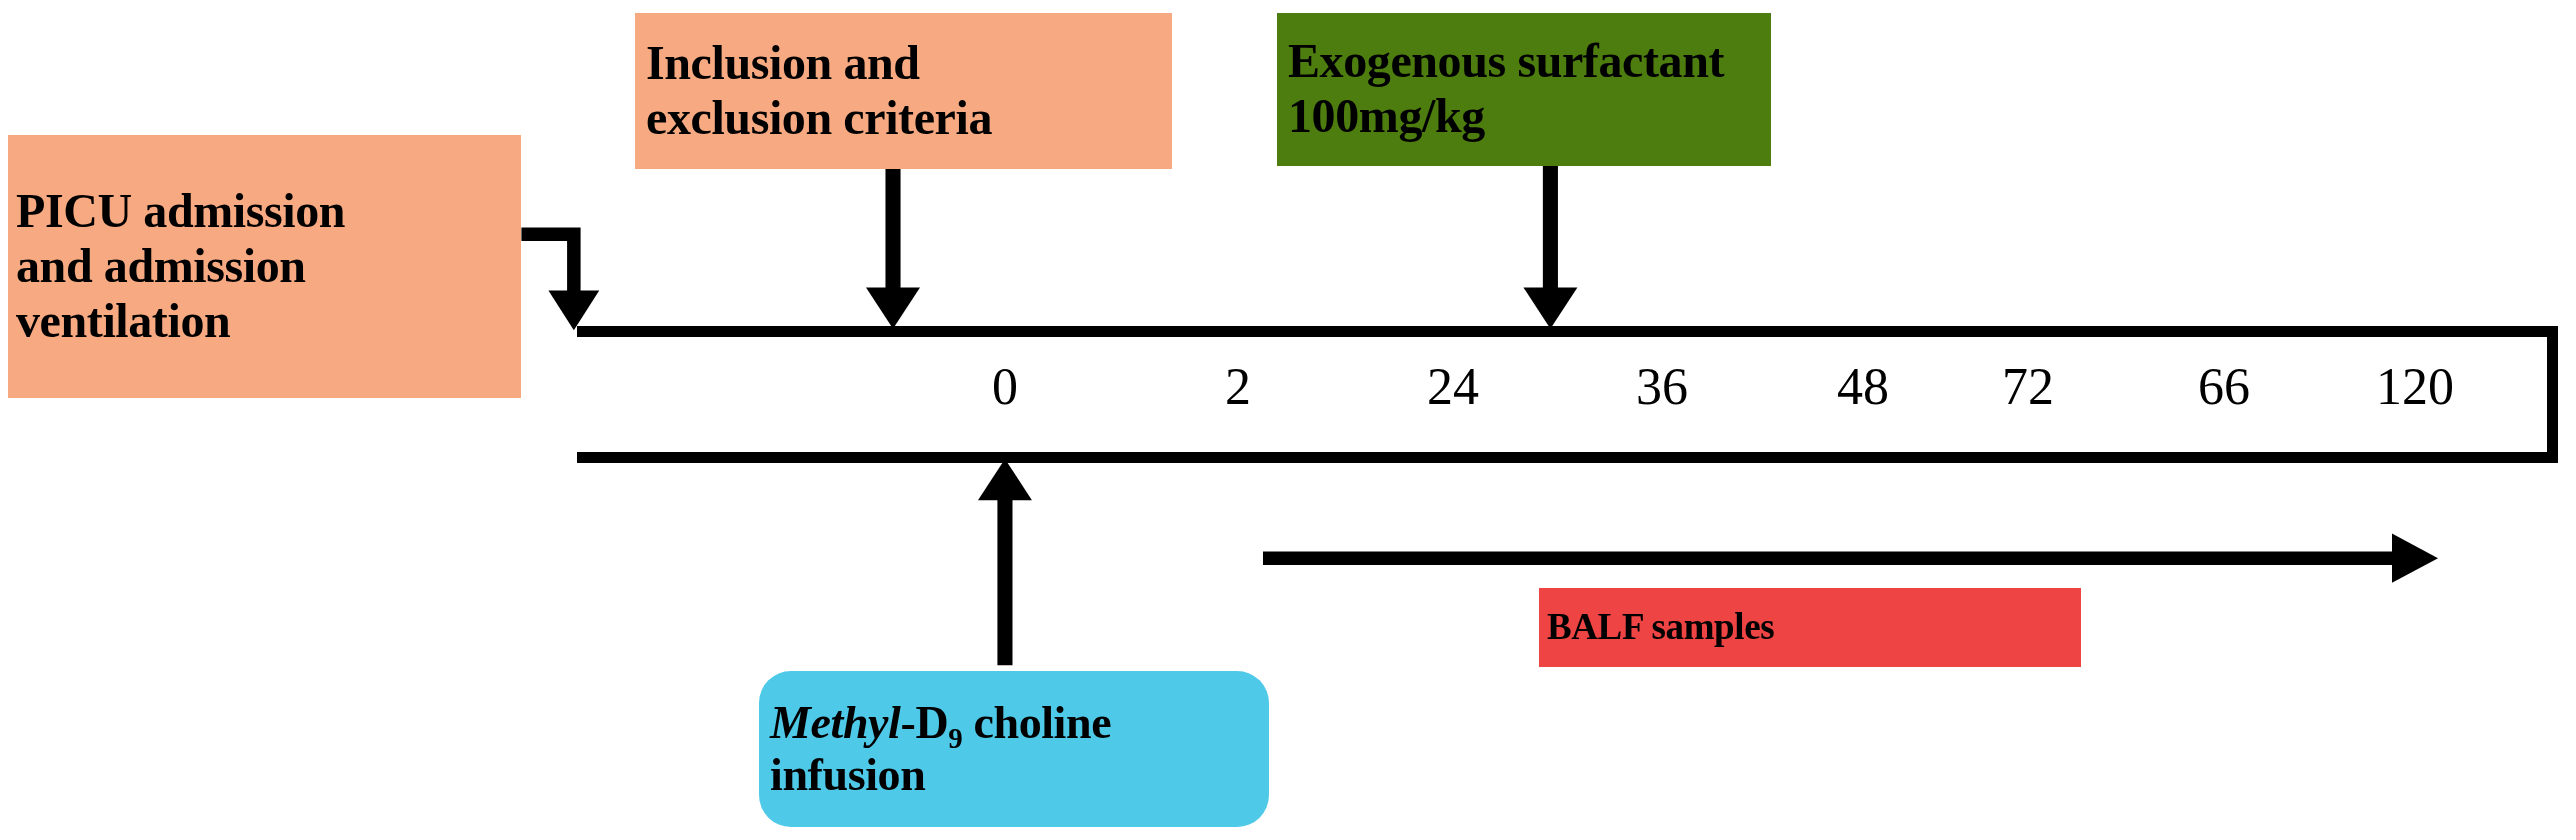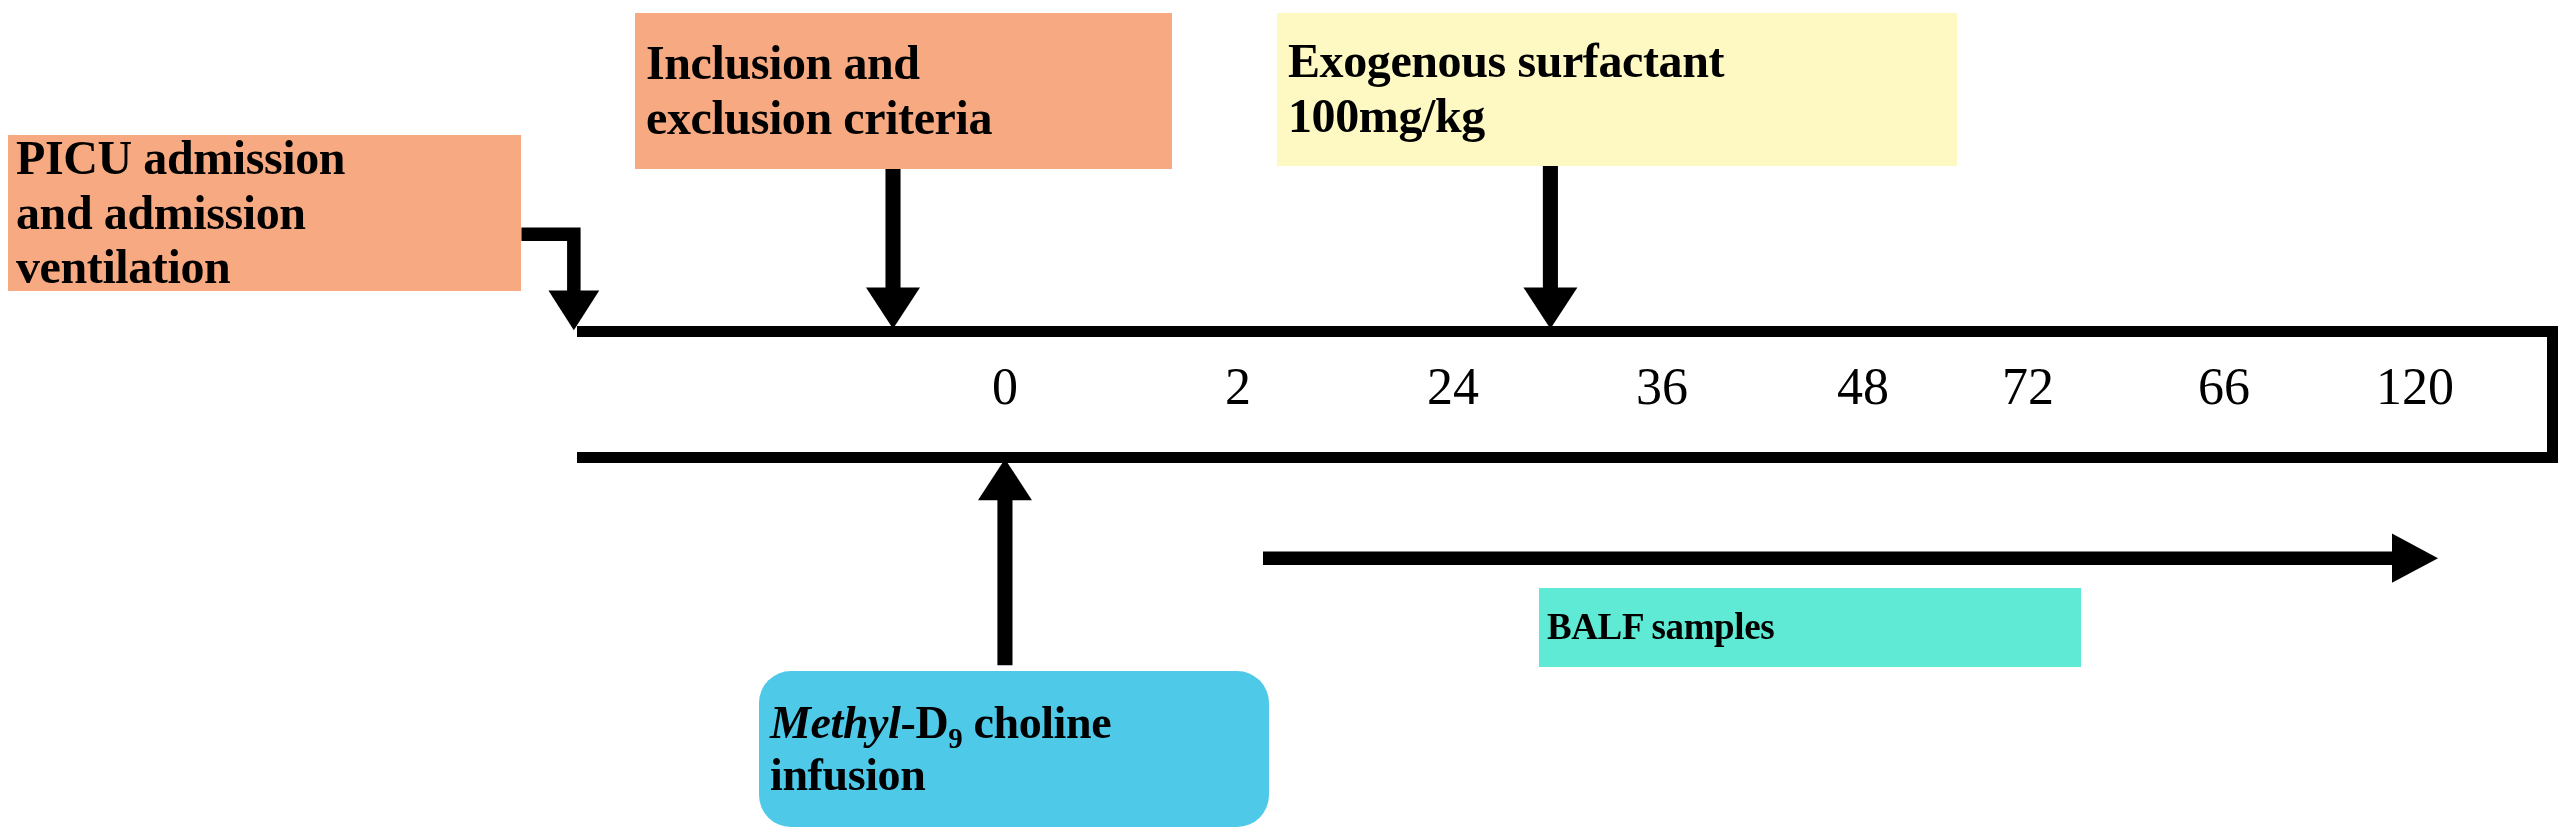--- a/index.html
+++ b/index.html
@@ -25,47 +25,47 @@
     font-weight:bold;
     color:#000000;
     line-height:1.14;
     letter-spacing:-0.4px;
   }
 
   .box .txt{display:block;width:100%;}
 
   
   #picu-box{
-    left:8px;  top:135px;  width:513px;  height:156px;
+    left:8px;  top:135px;  width:513px;  height:263px;
     background:#F7A981;
     font-size:48px;
     padding:3.2px 8px;
   }
   #inclusion-box{
     left:635px; top:12.7px;  width:537px; height:156px;
     background:#F7A981;
     font-size:48px;
     padding:1.6px 11px;
   }
   #surfactant-box{
-    left:1277px; top:12.7px; width:680px; height:153px;
-    background:#fef9c3;
+    left:1277px; top:12.7px; width:494px; height:153px;
+    background:#4d7c0f;
     font-size:48px;
     padding:1.6px 11px;
   }
   #choline-box{
     left:759px; top:671px; width:510px; height:156px;
     background:#4FC9E8;
     font-size:46px;
     padding:1.6px 11px;
     border-radius:32px;
   }
   #balf-box{
     left:1539px; top:588px; width:542px; height:79px;
-    background:#5eead4;
+    background:#ef4444;
     font-size:37px;
     padding:0 8px;
   }
 
   .ital{font-style:italic;}
   .sub{font-size:0.63em; vertical-align:sub; line-height:0;}
 
   
   #band{
     position:absolute;

